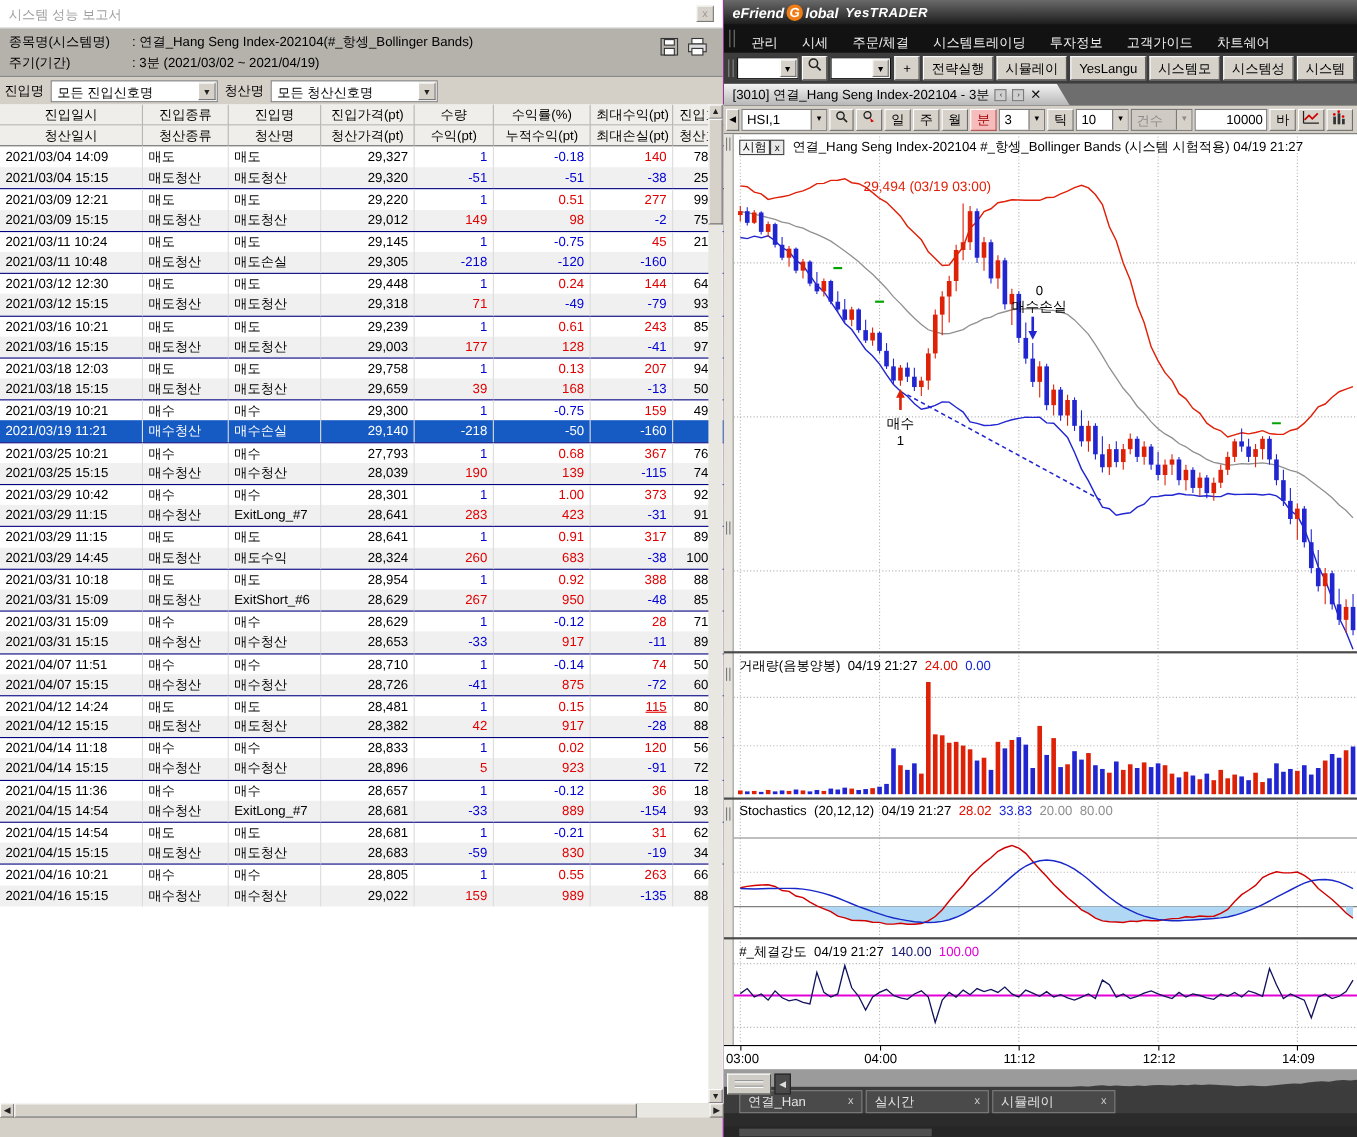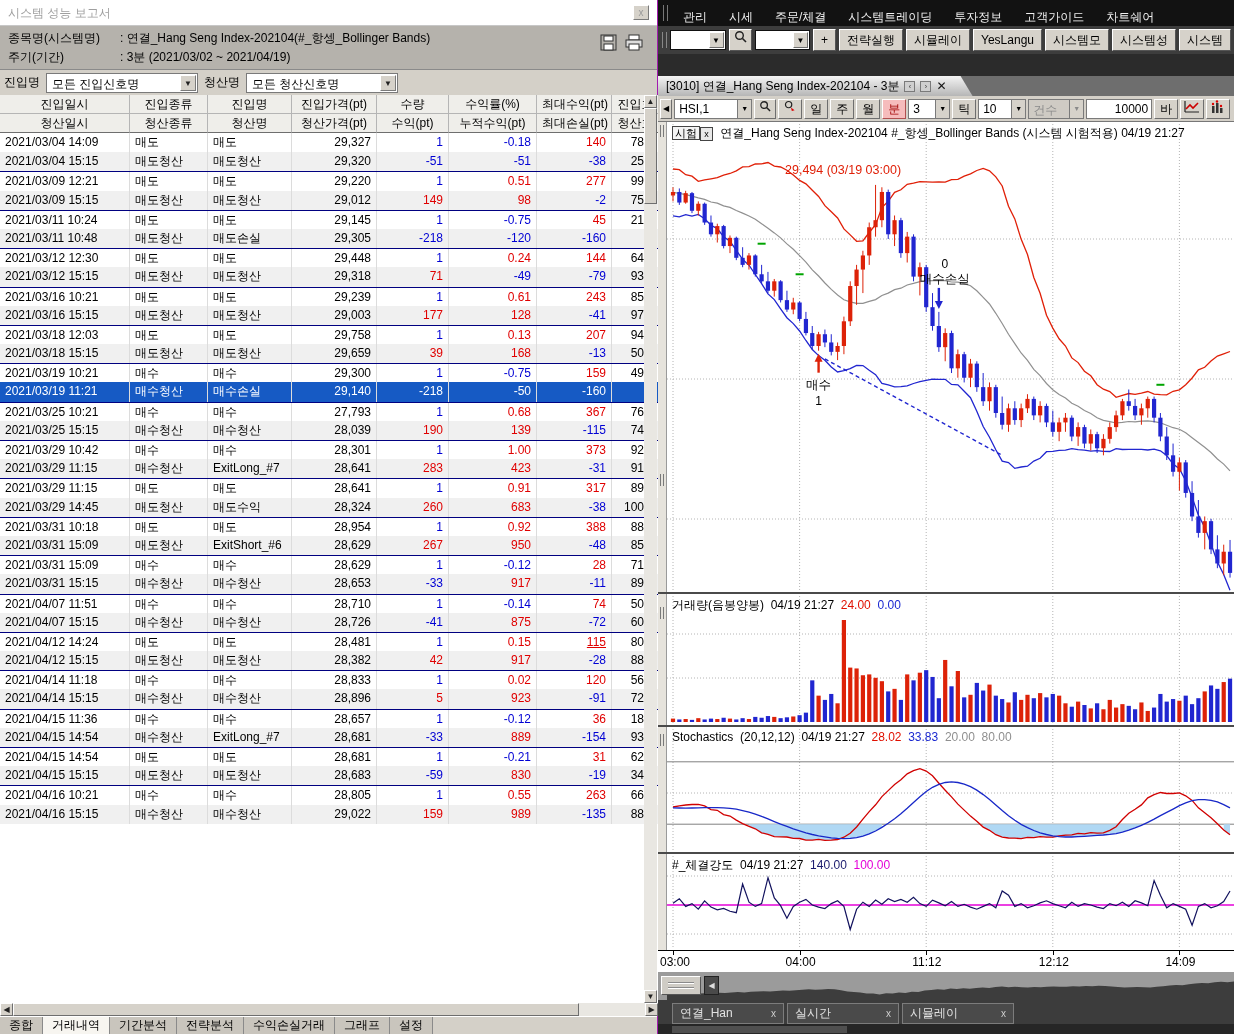--- a/index.html
+++ b/index.html
@@ -79,21 +79,21 @@
   .badge{display:inline-block;border:1px solid #444;background:#f4f4f4;padding:0 2px;height:14px;line-height:13px;font-size:11px;}
   .badge-x{display:inline-block;border:1px solid #444;background:#e8e8e8;width:13px;height:14px;line-height:12px;text-align:center;font-size:9px;margin-right:4px;}
   .xaxis{position:absolute;left:0;width:576px;height:22px;background:#fff;border-top:1px solid #000;}
   .xaxis .xl{position:absolute;top:4px;white-space:nowrap;}
   .xaxis .tick{position:absolute;top:0;width:1px;height:4px;background:#000;}
   .mnav{position:absolute;left:0;width:576px;height:28px;background:#9b9b9b;overflow:hidden;}
   .mnav .handle{position:absolute;left:3px;top:4px;width:40px;height:19px;background:#cfccc5;border:1px solid;border-color:#fff #555 #555 #fff;z-index:2;}
   .mnav .handle:before{content:"";position:absolute;left:6px;right:6px;top:5px;border-top:1px solid #8a8a8a;border-bottom:1px solid #fff;}
   .mnav .handle:after{content:"";position:absolute;left:6px;right:6px;top:10px;border-top:1px solid #8a8a8a;border-bottom:1px solid #fff;}
   .mnav .arw{position:absolute;left:46px;top:4px;width:15px;height:19px;background:#4a4a4a;color:#ddd;font-size:8px;line-height:18px;text-align:center;border:1px solid #222;z-index:2;}
-  .btabs{position:absolute;bottom:10px;left:0;right:0;height:24px;background:#3c3c3c;display:flex;gap:3px;padding:3px 0 0 14px;position:absolute;}
+  .btabs{position:absolute;bottom:22px;left:0;right:0;height:24px;background:#3c3c3c;display:flex;gap:3px;padding:3px 0 0 14px;position:absolute;}
   .btab{width:112px;background:#4a4a4a;border:1px solid #7c7c7c;color:#e2e2e2;line-height:19px;padding:0 7px;display:flex;justify-content:space-between;}
   .btab .x{color:#cfcfcf;font-size:10px;}
   .bstrip{position:absolute;bottom:0;left:0;right:0;height:10px;background:#262626;}
   .bstrip .blk{position:absolute;left:14px;top:2px;width:175px;height:7px;background:#4f4f4f;}
   svg{display:block;}
 </style>
 </head>
 <body>
 
 <div class="app">
@@ -518,32 +518,29 @@
     <div class="lp-vscroll">
       <div class="sb-btn up">▲</div>
       <div class="thumb"></div>
       <div class="sb-btn dn">▼</div>
     </div>
     <div class="lp-hscroll">
       <div class="sb-btn lt">◀</div>
       <div class="thumb"></div>
       <div class="sb-btn rt">▶</div>
     </div>
-    <div class="lp-tabs" id="lp-tabs">
-        <div class="lp-tab">종합</div>
-        <div class="lp-tab active">거래내역</div>
-        <div class="lp-tab">기간분석</div>
-        <div class="lp-tab">전략분석</div>
-        <div class="lp-tab">수익손실거래</div>
-        <div class="lp-tab">그래프</div>
-        <div class="lp-tab">설정</div>
-      </div>
   </div>
 
   <div class="right">
+    <div class="logo">
+      <i>eFriend</i>
+      <span class="g">G</span>
+      <i>lobal</i>
+      <span class="yt">YesTRADER</span>
+    </div>
     <div class="menu" id="menu-bar">
         <div class="menu-item">관리</div>
         <div class="menu-item">시세</div>
         <div class="menu-item">주문/체결</div>
         <div class="menu-item">시스템트레이딩</div>
         <div class="menu-item">투자정보</div>
         <div class="menu-item">고객가이드</div>
         <div class="menu-item">차트쉐어</div>
       </div>
     <div class="rtb">

